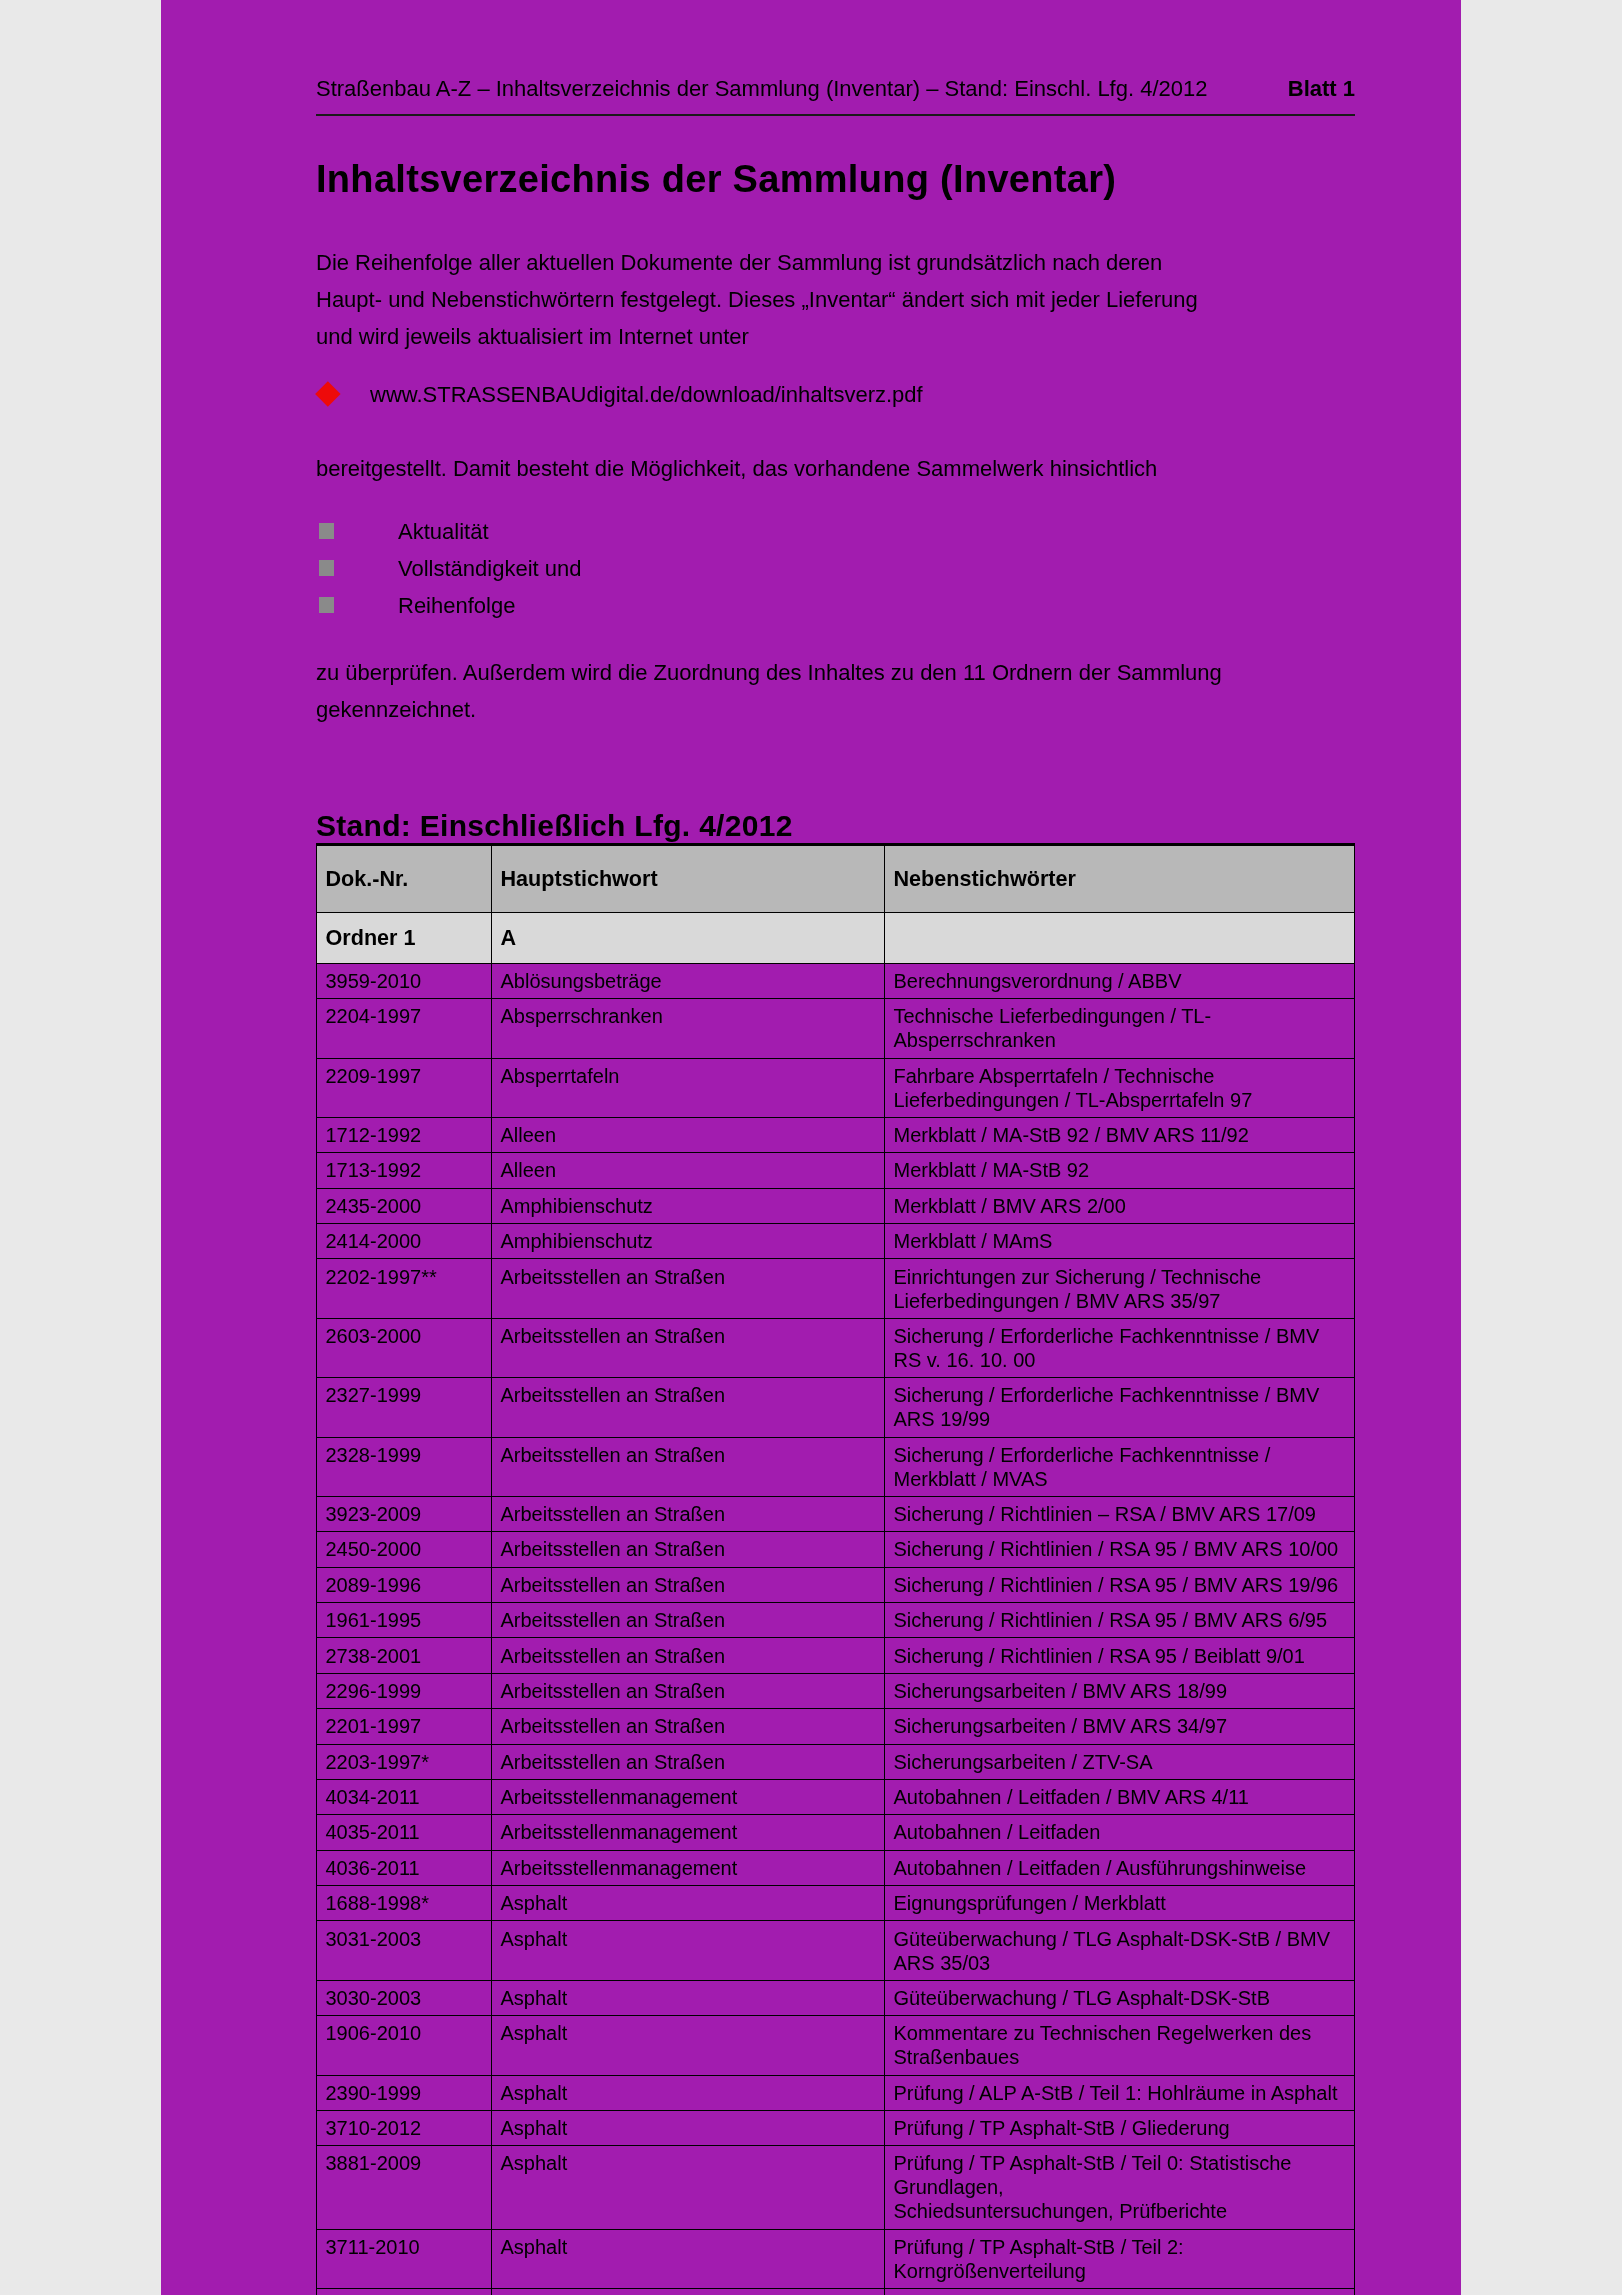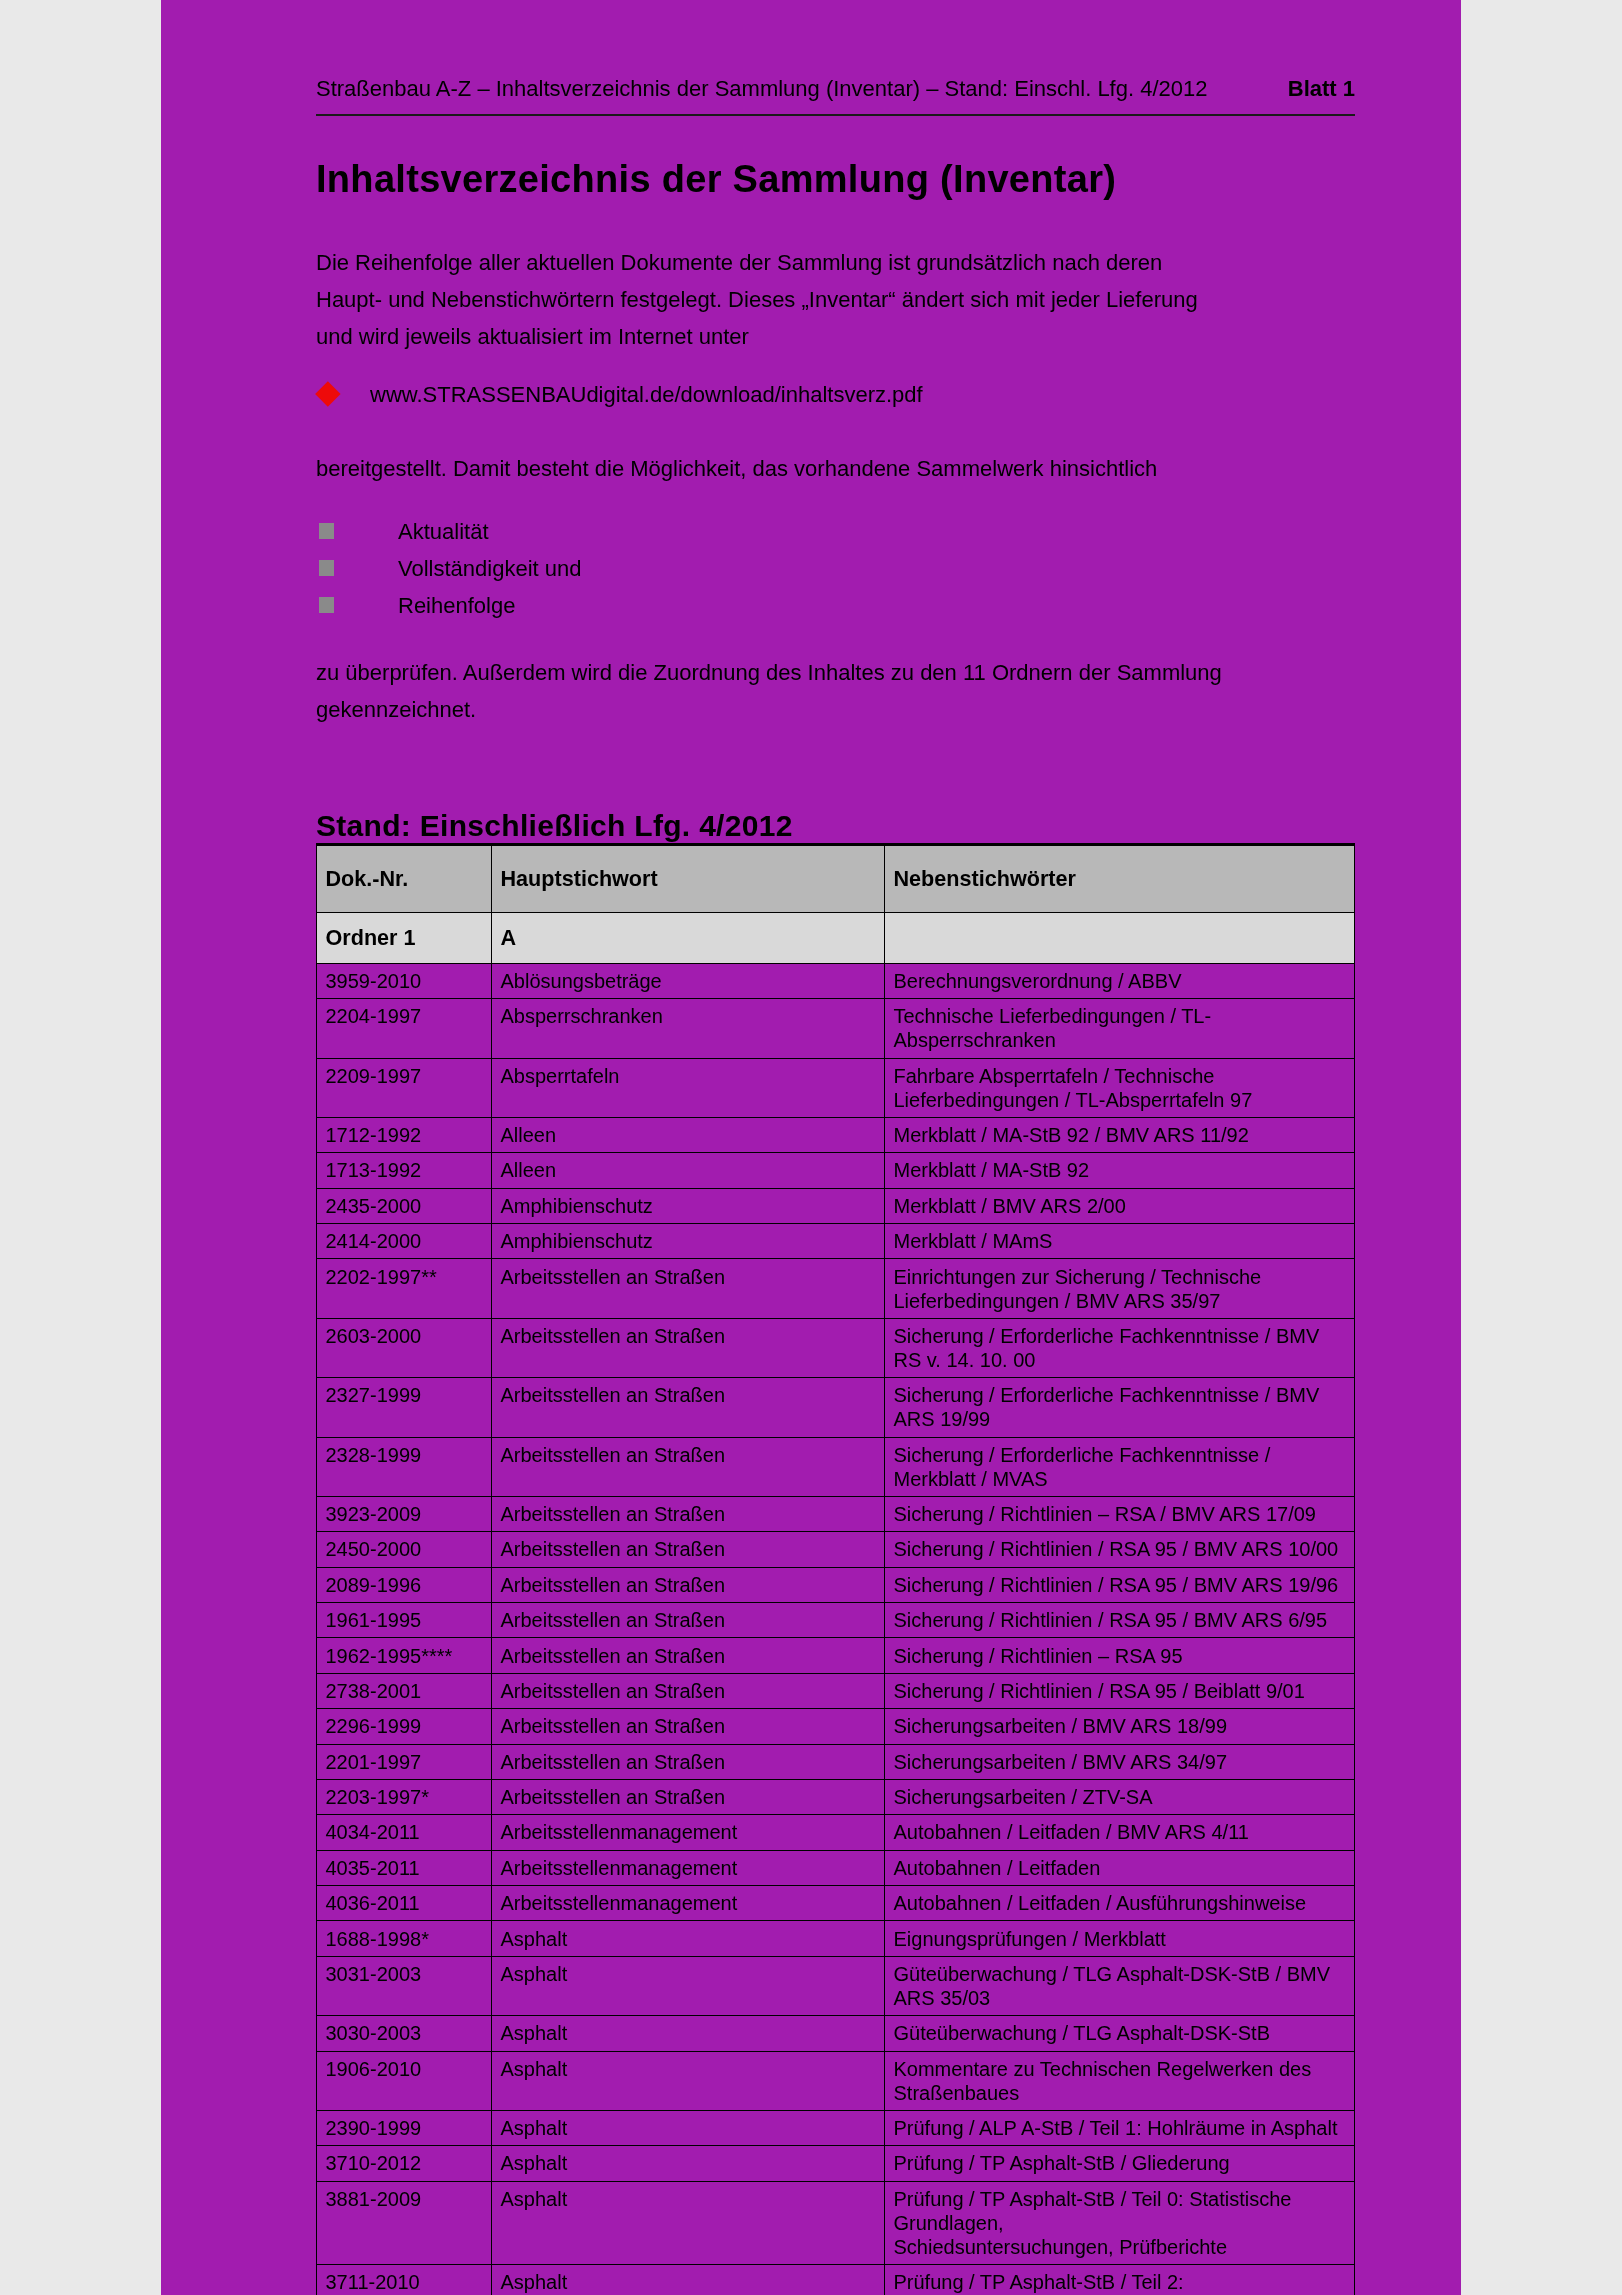--- a/index.html
+++ b/index.html
@@ -218,21 +218,21 @@
 
           <tr>
             <td>2202-1997**</td>
             <td>Arbeitsstellen an Straßen</td>
             <td class="neben">Einrichtungen zur Sicherung / Technische Lieferbedingungen / BMV ARS 35/97</td>
           </tr>
 
           <tr>
             <td>2603-2000</td>
             <td>Arbeitsstellen an Straßen</td>
-            <td class="neben">Sicherung / Erforderliche Fachkenntnisse / BMV RS v. 14. 10. 00</td>
+            <td class="neben">Sicherung / Erforderliche Fachkenntnisse / BMV RS v. 16. 10. 00</td>
           </tr>
 
           <tr>
             <td>2327-1999</td>
             <td>Arbeitsstellen an Straßen</td>
             <td class="neben">Sicherung / Erforderliche Fachkenntnisse / BMV ARS 19/99</td>
           </tr>
 
           <tr>
             <td>2328-1999</td>
@@ -257,25 +257,20 @@
             <td>Arbeitsstellen an Straßen</td>
             <td class="neben">Sicherung / Richtlinien / RSA 95 / BMV ARS 19/96</td>
           </tr>
 
           <tr>
             <td>1961-1995</td>
             <td>Arbeitsstellen an Straßen</td>
             <td class="neben">Sicherung / Richtlinien / RSA 95 / BMV ARS 6/95</td>
           </tr>
 
-          <tr>
-            <td>1962-1995****</td>
-            <td>Arbeitsstellen an Straßen</td>
-            <td class="neben">Sicherung / Richtlinien – RSA 95</td>
-          </tr>
 
           <tr>
             <td>2738-2001</td>
             <td>Arbeitsstellen an Straßen</td>
             <td class="neben">Sicherung / Richtlinien / RSA 95 / Beiblatt 9/01</td>
           </tr>
 
           <tr>
             <td>2296-1999</td>
             <td>Arbeitsstellen an Straßen</td>

